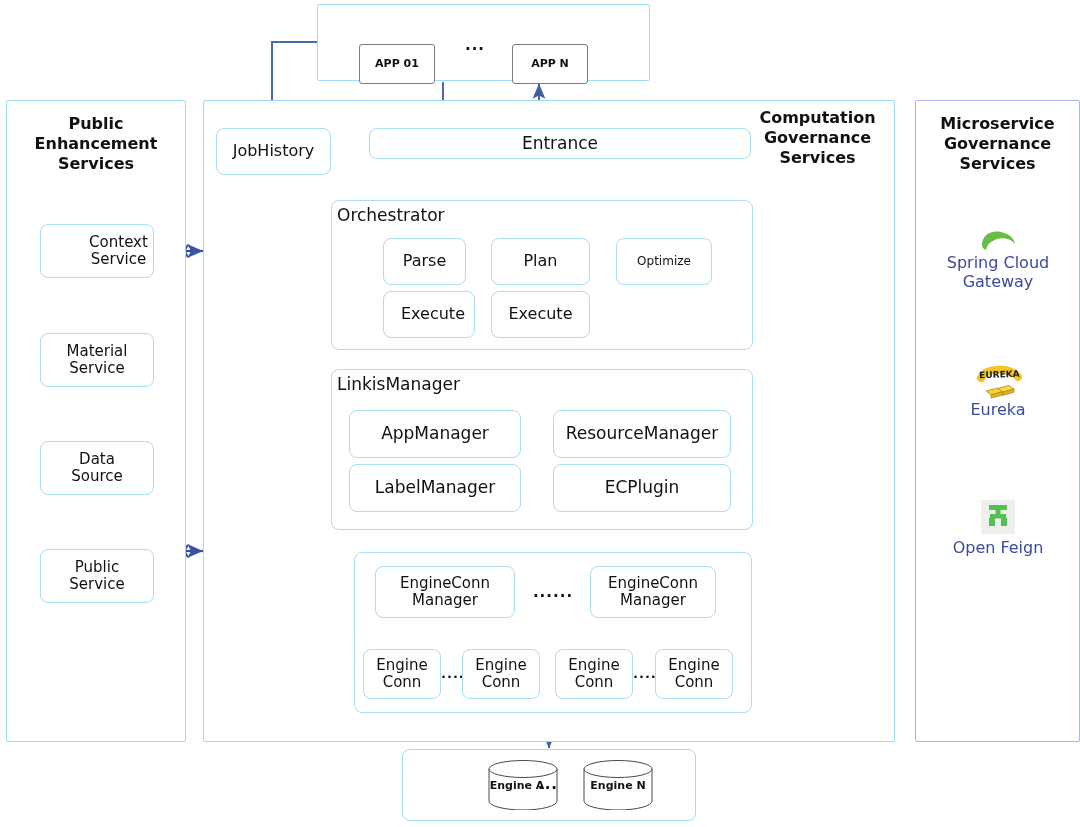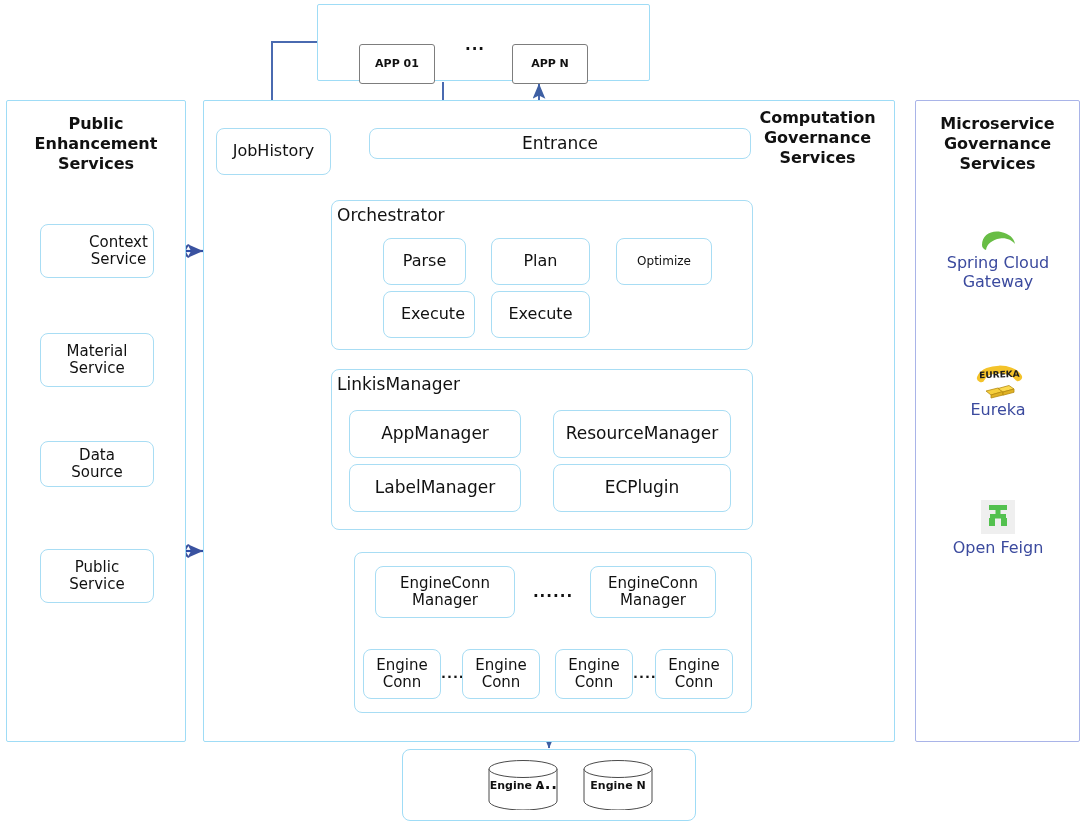--- a/index.html
+++ b/index.html
@@ -138,21 +138,21 @@
 
   <div class="panel" style="left:6px; top:100px; width:180px; height:642px;"></div>
   <div class="paneltitle" style="left:6px; top:114px; width:180px; font-size:16px;">Public
 Enhancement
 Services</div>
 
   <div class="rbox" style="left:40px; top:224px; width:114px; height:54px; font-size:15px; white-space:pre-line;padding-left:43px;">Context
 Service</div>
   <div class="rbox" style="left:40px; top:333px; width:114px; height:54px; font-size:15px; white-space:pre-line;">Material
 Service</div>
-  <div class="rbox" style="left:40px; top:441px; width:114px; height:46px; font-size:15px; white-space:pre-line;">Data
+  <div class="rbox" style="left:40px; top:441px; width:114px; height:54px; font-size:15px; white-space:pre-line;">Data
 Source</div>
   <div class="rbox" style="left:40px; top:549px; width:114px; height:54px; font-size:15px; white-space:pre-line;">Public
 Service</div>
 
   <div class="panel" style="left:203px; top:100px; width:692px; height:642px;"></div>
   <div class="paneltitle" style="left:745px; top:108px; width:145px; font-size:16px;">Computation
 Governance
 Services</div>
 
   <div class="rbox" style="left:216px; top:128px; width:115px; height:47px; font-size:16px;">JobHistory</div>

